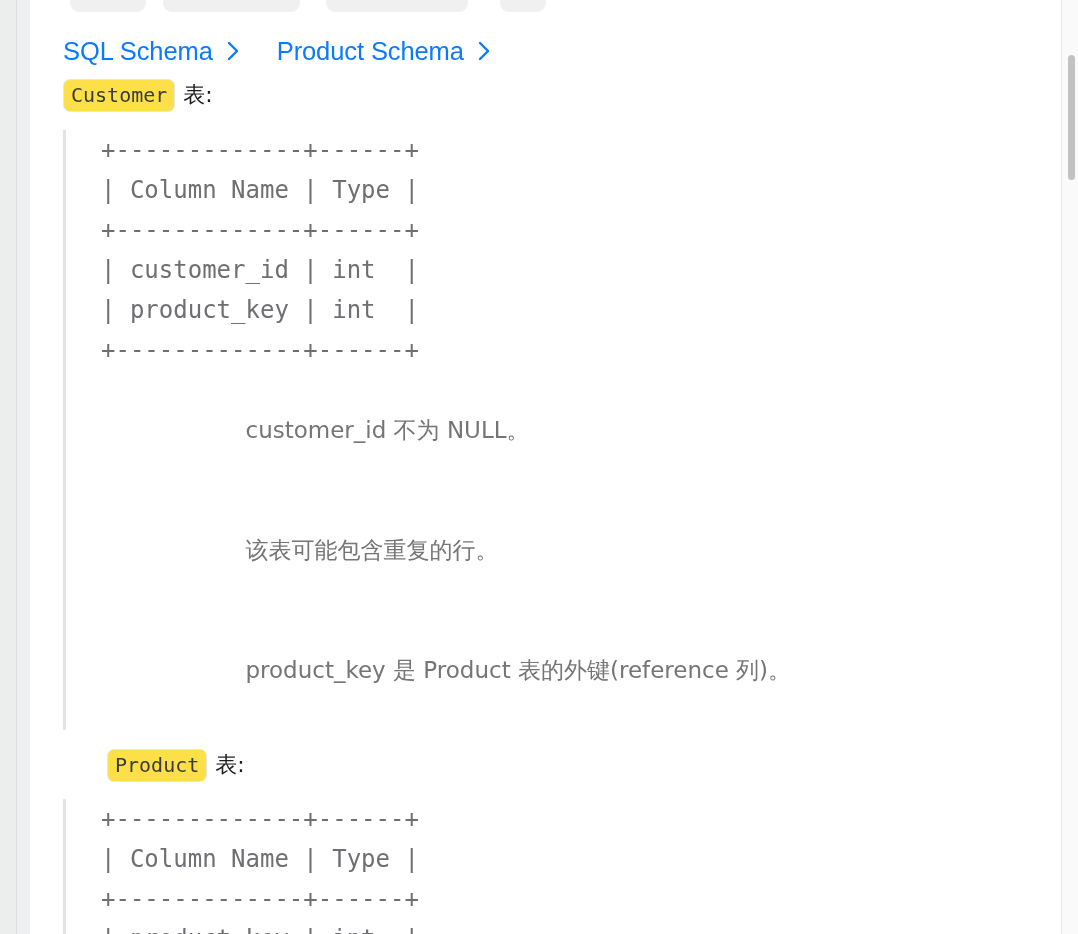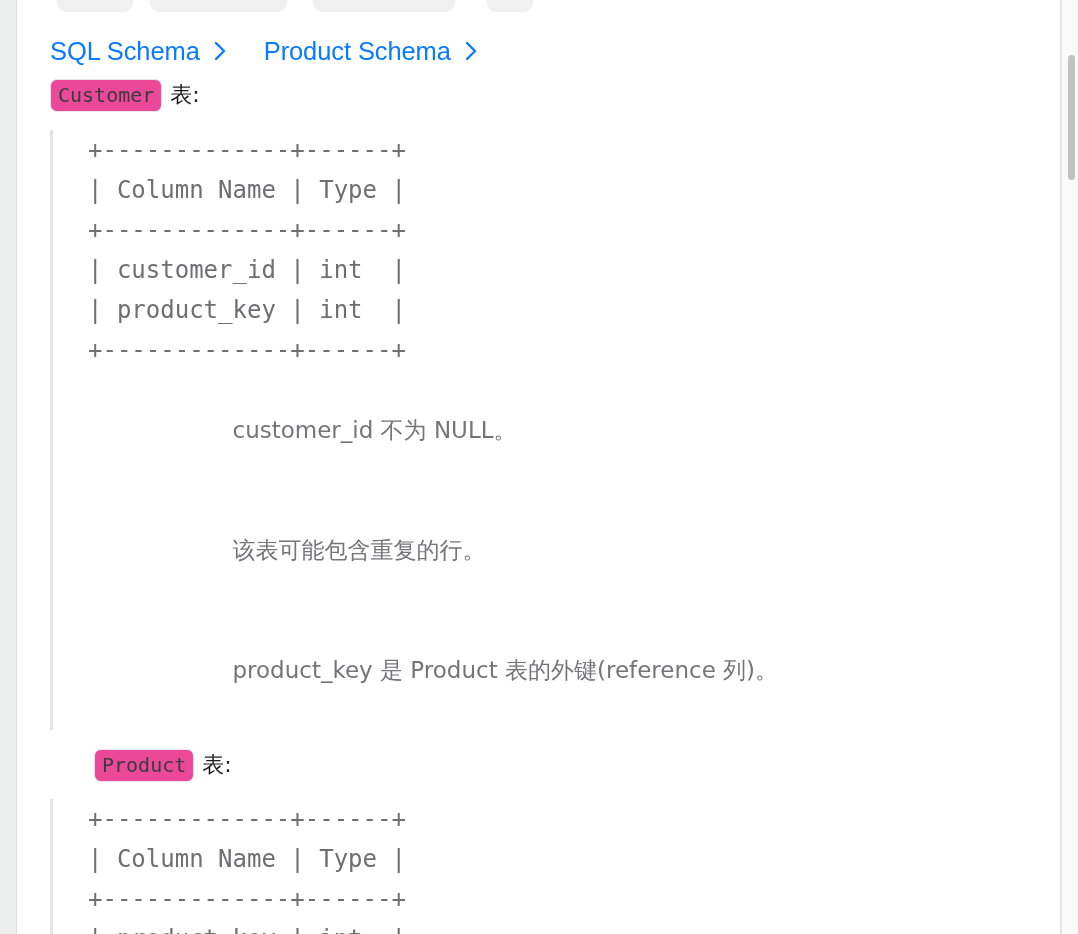--- a/index.html
+++ b/index.html
@@ -37,21 +37,21 @@
     position: absolute;
     left: 16px; top: 0;
     width: 1px;
     height: 934px;
     background: #dcdddf;
   }
 
   
   .panel {
     position: absolute;
-    left: 17px; top: 0;
+    left: 30px; top: 0;
     width: 1044px;
     height: 934px;
     background: #ffffff;
     overflow: hidden;
   }
   .panel-right-edge {
     position: absolute;
     right: 0; top: 0;
     width: 1px; height: 934px;
     background: #e4e5e7;
@@ -136,21 +136,21 @@
     color: #1a1a1a;
     line-height: 34px;
     margin-top: 6px;
     white-space: nowrap;
   }
   .caption.second { margin-top: 18px; padding-left: 44px; }
   code.inline {
     font-family: "DejaVu Sans Mono", "Liberation Mono", monospace;
     font-size: 20px;
     color: #3b3b3b;
-    background: #ec4899;
+    background: #fde047;
     border: 1px solid #e6e6e8;
     border-radius: 7px;
     padding: 3px 7px 4px 7px;
     line-height: 24px;
     display: inline-block;
   }
   .caption .cn {
     margin-left: 8px;
     font-family: "DejaVu Sans", "Liberation Sans", sans-serif;
     font-size: 22px;

